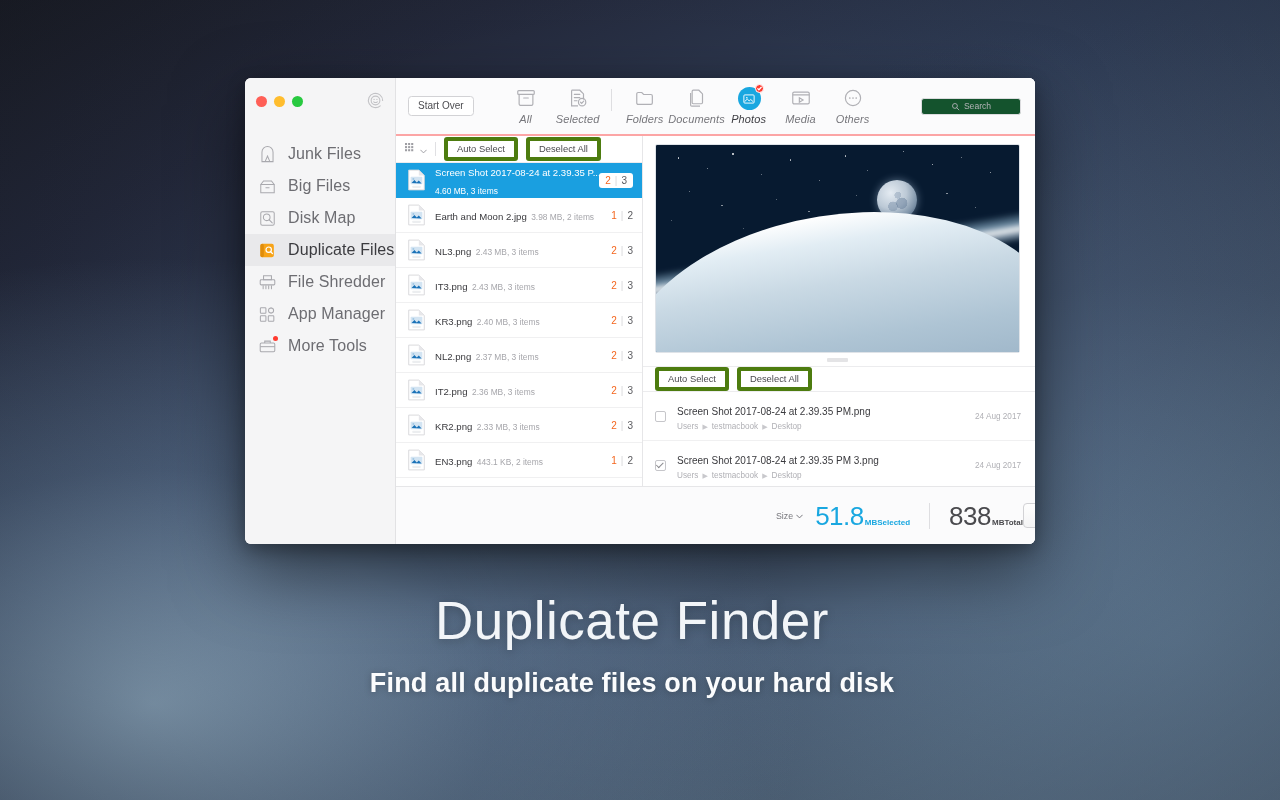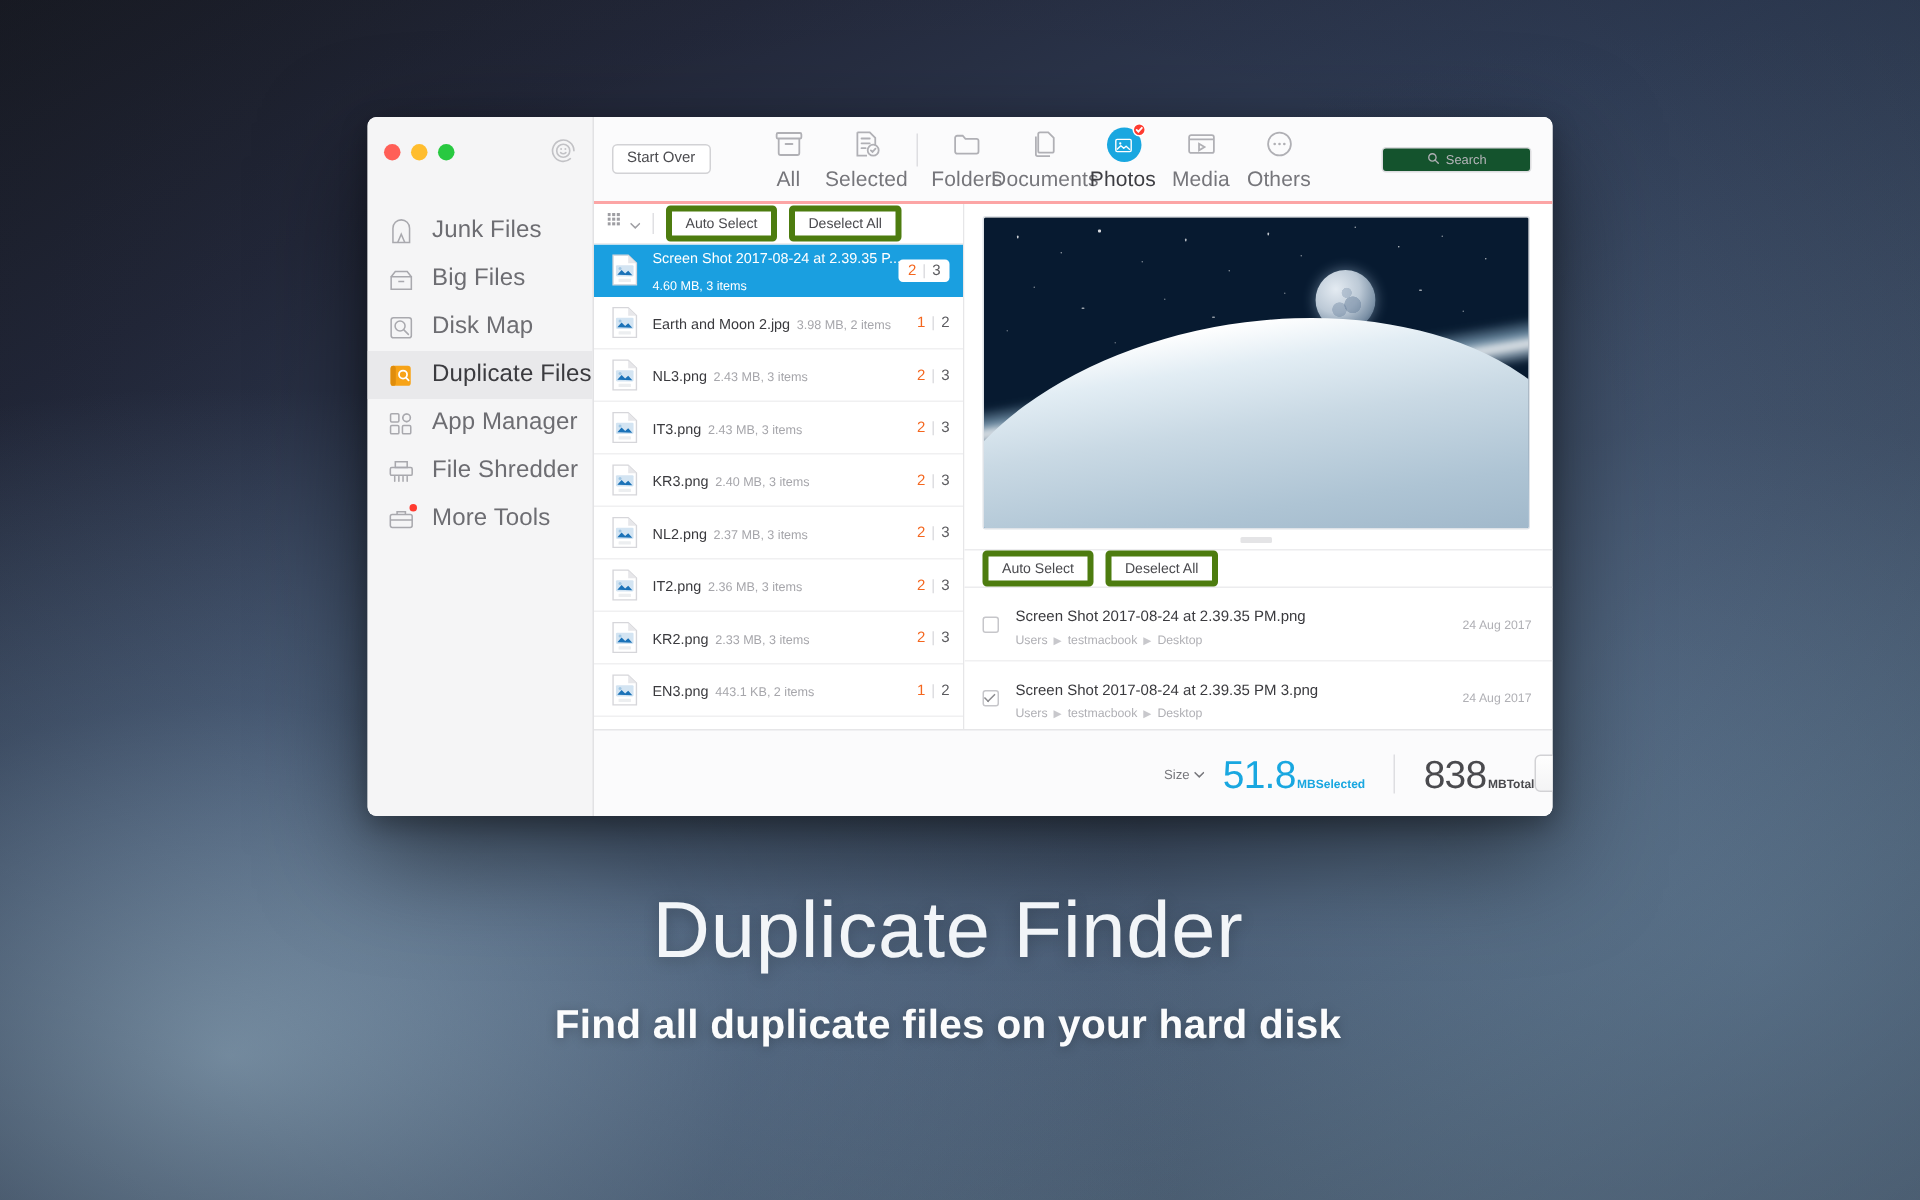--- a/index.html
+++ b/index.html
@@ -94,21 +94,21 @@
     padding: 4px 9px;
     line-height: 1;
     margin-right: 26px;
   }
   .tools { display: flex; align-items: center; gap: 0; }
   .tool {
     width: 52px;
     display: flex; flex-direction: column; align-items: center; gap: 4px;
   }
   .tool-ico { width: 22px; height: 22px; position: relative; display: block; }
-  .tool-label { font-size: 14px; color: #76767b; letter-spacing: .1px; }
+  .tool-label { font-size: 11px; color: #76767b; letter-spacing: .1px; font-style: italic; }
   .tool.sel .tool-label { color: #3d3d42; }
   .tool-sep { width: 1px; height: 22px; background: #dedee1; margin: 0 7px 12px; }
   .photos-circle {
     width: 23px; height: 23px; border-radius: 50%;
     background: #19a7e0; position: relative;
     display: flex; align-items: center; justify-content: center;
   }
   .photos-badge {
     position: absolute; right: -3px; top: -3px;
     width: 9px; height: 9px; border-radius: 50%;
@@ -367,38 +367,38 @@
             <rect x="3" y="3.5" width="4.4" height="17" rx="2.5" fill="#e08d0b"></rect>
             <circle cx="13.5" cy="11" r="3.4" fill="none" stroke="#fff" stroke-width="1.5"></circle>
             <path d="M16 13.6l2.2 2.2" stroke="#fff" stroke-width="1.5" stroke-linecap="round"></path>
           </svg>
         </span>
         <span class="nav-label">Duplicate Files</span>
       </div>
       <div class="nav-item">
         <span class="nav-icon">
           <svg viewBox="0 0 24 24" width="19" height="19" fill="none" stroke="#a9a9ae" stroke-width="1.3">
+            <path d="M7 3.5h10v5H7z"></path>
+            <rect x="2.8" y="8.5" width="18.4" height="6.5" rx="1.2"></rect>
+            <path d="M6.5 16v4M10 16v4M13.5 16v4M17 16v4" stroke-linecap="round"></path>
+          </svg>
+        </span>
+        <span class="nav-label">File Shredder</span>
+      </div>
+      <div class="nav-item">
+        <span class="nav-icon">
+          <svg viewBox="0 0 24 24" width="19" height="19" fill="none" stroke="#a9a9ae" stroke-width="1.3">
             <rect x="3" y="3.5" width="7" height="7" rx="1"></rect>
             <rect x="3" y="13.5" width="7" height="7" rx="1"></rect>
             <rect x="13" y="13.5" width="7" height="7" rx="1"></rect>
             <circle cx="16.5" cy="7" r="3.2"></circle>
             <path d="M16.5 3.3v1M16.5 9.7v1M12.8 7h1M19.2 7h1"></path>
           </svg>
         </span>
         <span class="nav-label">App Manager</span>
-      </div>
-      <div class="nav-item">
-        <span class="nav-icon">
-          <svg viewBox="0 0 24 24" width="19" height="19" fill="none" stroke="#a9a9ae" stroke-width="1.3">
-            <path d="M7 3.5h10v5H7z"></path>
-            <rect x="2.8" y="8.5" width="18.4" height="6.5" rx="1.2"></rect>
-            <path d="M6.5 16v4M10 16v4M13.5 16v4M17 16v4" stroke-linecap="round"></path>
-          </svg>
-        </span>
-        <span class="nav-label">File Shredder</span>
       </div>
       <div class="nav-item">
         <span class="nav-icon">
           <svg viewBox="0 0 24 24" width="19" height="19" fill="none" stroke="#a9a9ae" stroke-width="1.3">
             <rect x="2.8" y="7.5" width="18.4" height="11" rx="1.6"></rect>
             <path d="M8.5 7.5V5.2h7v2.3"></path>
             <path d="M2.8 12.2h18.4"></path>
           </svg>
           <span class="badge-dot"></span>
         </span>

